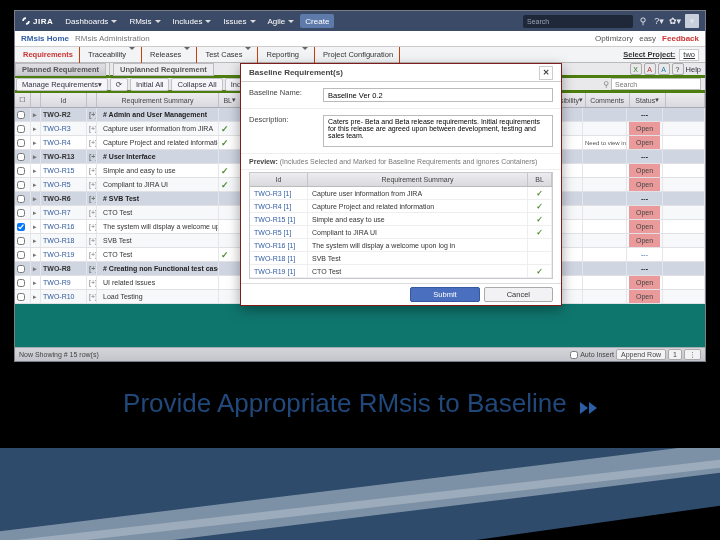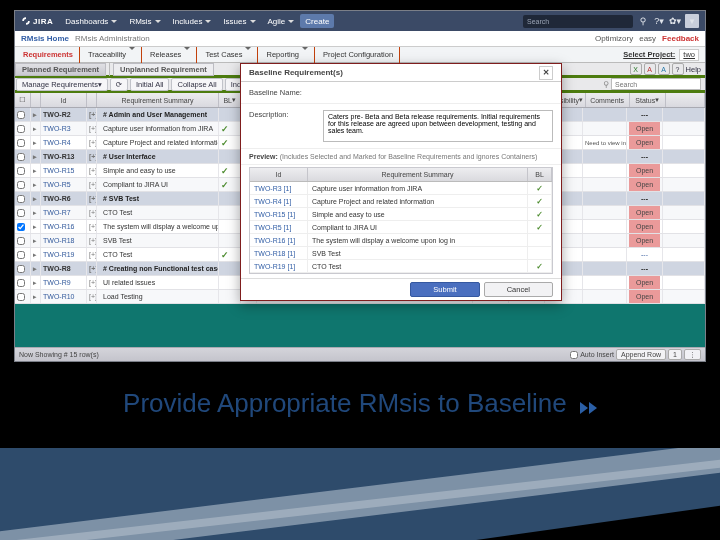--- a/index.html
+++ b/index.html
@@ -544,20 +544,21 @@
     </div>
     </div>
 
     <div class="modal">
       <div class="mhead">
         <span>Baseline Requirement(s)</span>
         <div class="x">✕</div>
       </div>
       <div class="mrow">
         <div class="lbl">Baseline Name:</div>
+        <input class="txt" value="Baseline Ver 0.2" style="">
       </div>
       <div class="mrow">
         <div class="lbl">Description:</div>
         <textarea id="desc-ta" style="">Caters pre- Beta and Beta release requirements. Initial requirements for this release are agreed upon between development, testing and sales team.</textarea>
       </div>
       <div class="preview">
         <b>Preview:</b> <span style="color:#777;">(Includes Selected and Marked for Baseline Requirements and ignores Containers)</span>
       </div>
       <div class="mtable">
         <div class="mh">

